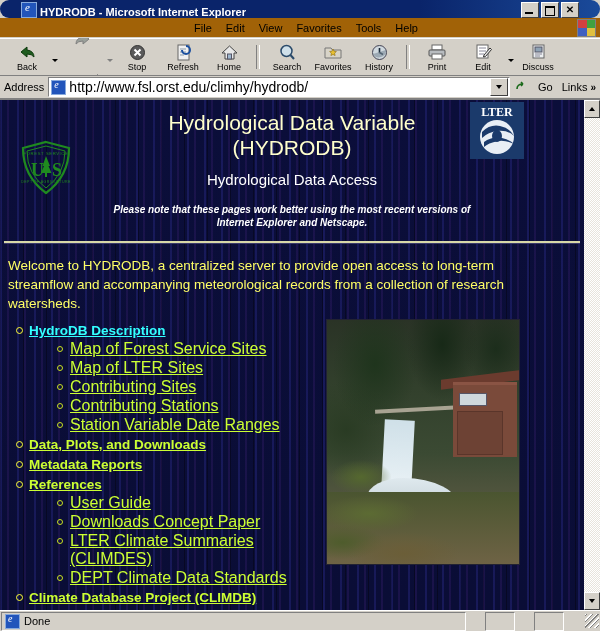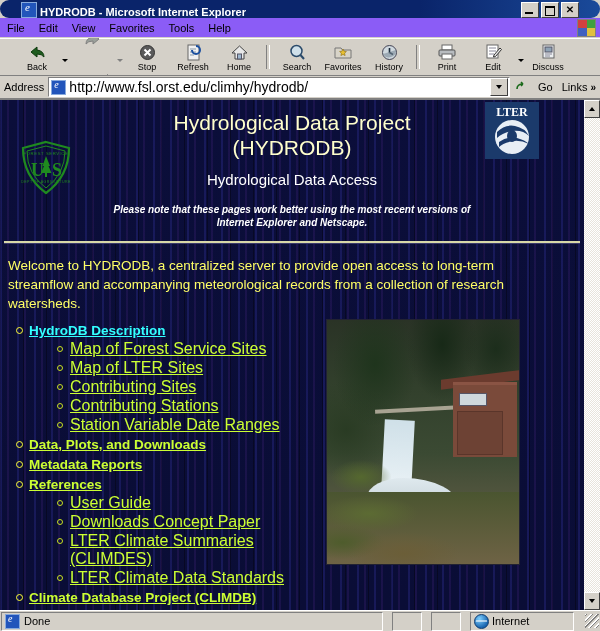--- a/index.html
+++ b/index.html
@@ -31,41 +31,41 @@
     font-size:9px;line-height:12px;text-align:center;color:#000;
     font-family:"Liberation Sans",sans-serif;position:relative;
   }
   .tb-btn.min:after{content:"";position:absolute;left:3px;bottom:3px;width:8px;height:2px;background:#000;}
   .tb-btn.max:after{content:"";position:absolute;left:3px;top:3px;width:8px;height:7px;border:1px solid #000;border-top-width:2px;}
   .tb-btn.cls{font-weight:bold;font-size:10px;line-height:13px;}
 
   
   .menubar{
     height:19px;flex:0 0 19px;display:flex;align-items:center;
-    background:#8b5cf6;border-bottom:1px solid #d4d0c8;
-    padding-left:0;position:relative;
+    background:#a16207;border-bottom:1px solid #d4d0c8;
+    padding-left:12px;position:relative;justify-content:center;
   }
   .menu-item{font-size:11px;color:#000;padding:2px 7px;white-space:nowrap;}
   .menu-logo{
     position:absolute;right:4px;top:1px;width:17px;height:16px;
     background:#000;border:1px solid #808080;
     display:grid;grid-template-columns:1fr 1fr;grid-template-rows:1fr 1fr;
   }
   .menu-logo i{display:block;}
   .menu-logo i:nth-child(1){background:#d04040;}
   .menu-logo i:nth-child(2){background:#40a040;}
   .menu-logo i:nth-child(3){background:#4060c0;}
   .menu-logo i:nth-child(4){background:#e0c040;}
 
   
   .toolbar{
     height:36px;flex:0 0 36px;display:flex;align-items:center;
     background:#d4d0c8;
     border-top:1px solid #fff;border-bottom:1px solid #808080;
-    padding-left:14px;
+    padding-left:4px;
   }
   .tbtn{
     display:flex;flex-direction:column;align-items:center;justify-content:center;
     min-width:38px;padding:0 4px;height:34px;color:#000;font-size:9px;line-height:10px;
   }
   .tbtn.disabled{color:#808080;gap:25px;}
   .tbtn .glyph{height:19px;display:flex;align-items:center;justify-content:center;}
   .tbtn .glyph svg{display:block;}
   .tb-arrow{width:9px;height:34px;display:flex;align-items:center;justify-content:center;}
   .tb-arrow:after{content:"";border-left:3px solid transparent;border-right:3px solid transparent;border-top:3px solid #000;margin-top:6px;}
@@ -133,21 +133,21 @@
   }
   .h-sub{
     text-align:center;color:#ffffff;font-size:15px;line-height:22px;
     margin-top:9px;font-family:"Liberation Sans",sans-serif;
   }
   .h-note{
     text-align:center;color:#ffffff;font-size:10px;line-height:13px;
     font-style:italic;font-weight:bold;margin-top:12px;padding:0 95px;
   }
   .usfs{position:absolute;left:20px;top:40px;width:52px;height:55px;}
-  .lter{position:absolute;right:45px;top:2px;width:54px;height:65px;}
+  .lter{position:absolute;right:60px;top:2px;width:54px;height:65px;}
   .hr-gold{height:2px;background:#d8d8a8;margin:12px 4px 0 4px;box-shadow:0 1px 0 #3a3a6a;}
 
   .welcome{
     color:#ffff66;font-size:13.5px;line-height:19px;
     padding:13px 45px 2px 8px;font-family:"Liberation Sans",sans-serif;
   }
   .body-cols{display:flex;align-items:flex-start;}
   .nav-col{width:312px;padding-left:14px;padding-top:6px;}
   .photo-col{padding-top:4px;}
   .photo{
@@ -199,21 +199,21 @@
 
   
   .statusbar{
     height:20px;flex:0 0 20px;background:#d4d0c8;display:flex;align-items:center;
     border-top:1px solid #fff;padding:0 1px;
   }
   .st-pane{
     height:17px;display:flex;align-items:center;font-size:11px;color:#000;
     border-top:1px solid #808080;border-left:1px solid #808080;
     border-right:1px solid #fff;border-bottom:1px solid #fff;
-    padding:0 3px;margin-right:9px;
+    padding:0 3px;margin-right:19px;
   }
   .st-main{flex:1;}
   .st-sm{width:22px;}
   .st-zone{width:96px;gap:3px;}
   .st-ico{width:13px;height:13px;background:#2255bb;border:1px solid #88aadd;position:relative;flex:0 0 13px;}
   .st-ico:after{content:"e";position:absolute;left:2px;top:-2px;color:#fff;font-size:10px;font-style:italic;font-family:"Liberation Serif",serif;}
   .globe{width:13px;height:13px;border-radius:50%;background:radial-gradient(circle at 35% 30%,#7fd0ff,#1a66b0 70%);border:1px solid #0a3a70;flex:0 0 13px;position:relative;}
   .globe:after{content:"";position:absolute;left:1px;top:5px;width:11px;height:2px;background:rgba(255,255,255,.55);}
   .grip{width:14px;height:14px;margin-left:2px;background:
     repeating-linear-gradient(135deg,#fff 0 1px,#808080 1px 2px,transparent 2px 4px);}
@@ -400,21 +400,21 @@
           <svg width="54" height="57" viewBox="0 0 54 57">
             <rect x="0" y="0" width="54" height="57" fill="#1b3a6b"></rect>
             <text x="27" y="14" text-anchor="middle" font-family="Liberation Serif, serif" font-size="12" font-weight="bold" fill="#ffffff">LTER</text>
             <circle cx="27" cy="35" r="17" fill="#e8eef5"></circle>
             <path d="M12 30 Q20 22 30 24 Q40 26 44 34 Q38 28 28 29 Q18 30 12 36 Z" fill="#1b3a6b"></path>
             <path d="M14 40 Q22 34 32 36 Q40 38 44 42 Q36 38 28 39 Q18 41 14 45 Z" fill="#1b3a6b"></path>
             <ellipse cx="27" cy="34" rx="5" ry="6" fill="#1b3a6b"></ellipse>
           </svg>
         </div>
 
-        <div class="h-title">Hydrological Data Project</div>
+        <div class="h-title">Hydrological Data Variable</div>
         <div class="h-title">(HYDRODB)</div>
         <div class="h-sub">Hydrological Data Access</div>
         <div class="h-note">Please note that these pages work better using the most recent versions of Internet Explorer and Netscape.</div>
       </div>
 
       <div class="hr-gold"></div>
 
       <div class="welcome">Welcome to HYDRODB, a centralized server to provide open access to long-term streamflow and accompanying meteorological records from a collection of research watersheds.</div>
 
       <div class="body-cols">
@@ -439,21 +439,21 @@
             <li class="itm">
               <a class="lnk bold" href="#">Metadata Reports</a>
             </li>
 
             <li class="itm">
               <a class="lnk bold" href="#">References</a>
               <ul class="lv2">
                 <li class="itm sub"><a class="lnk sub" href="#">User Guide</a></li>
                 <li class="itm sub"><a class="lnk sub" href="#">Downloads Concept Paper</a></li>
                 <li class="itm sub"><a class="lnk sub" href="#">LTER Climate Summaries (CLIMDES)</a></li>
-                <li class="itm sub"><a class="lnk sub" href="#">LTER Climate Data Standards</a></li>
+                <li class="itm sub"><a class="lnk sub" href="#">DEPT Climate Data Standards</a></li>
               </ul>
             </li>
 
             <li class="itm">
               <a class="lnk bold" href="#">Climate Database Project (CLIMDB)</a>
             </li>
 
           </ul>
         </div>
 
@@ -487,20 +487,16 @@
     </div>
   </div>
 
   <div class="statusbar">
     <div class="st-pane st-main">
       <span class="st-ico"></span>
       <span style="padding-left:4px">Done</span>
     </div>
     <div class="st-pane st-sm"></div>
     <div class="st-pane st-sm"></div>
-    <div class="st-pane st-zone">
-      <span class="globe"></span>
-      <span>Internet</span>
-    </div>
     <div class="grip"></div>
   </div>
 
 </div>
 
 </body></html>

